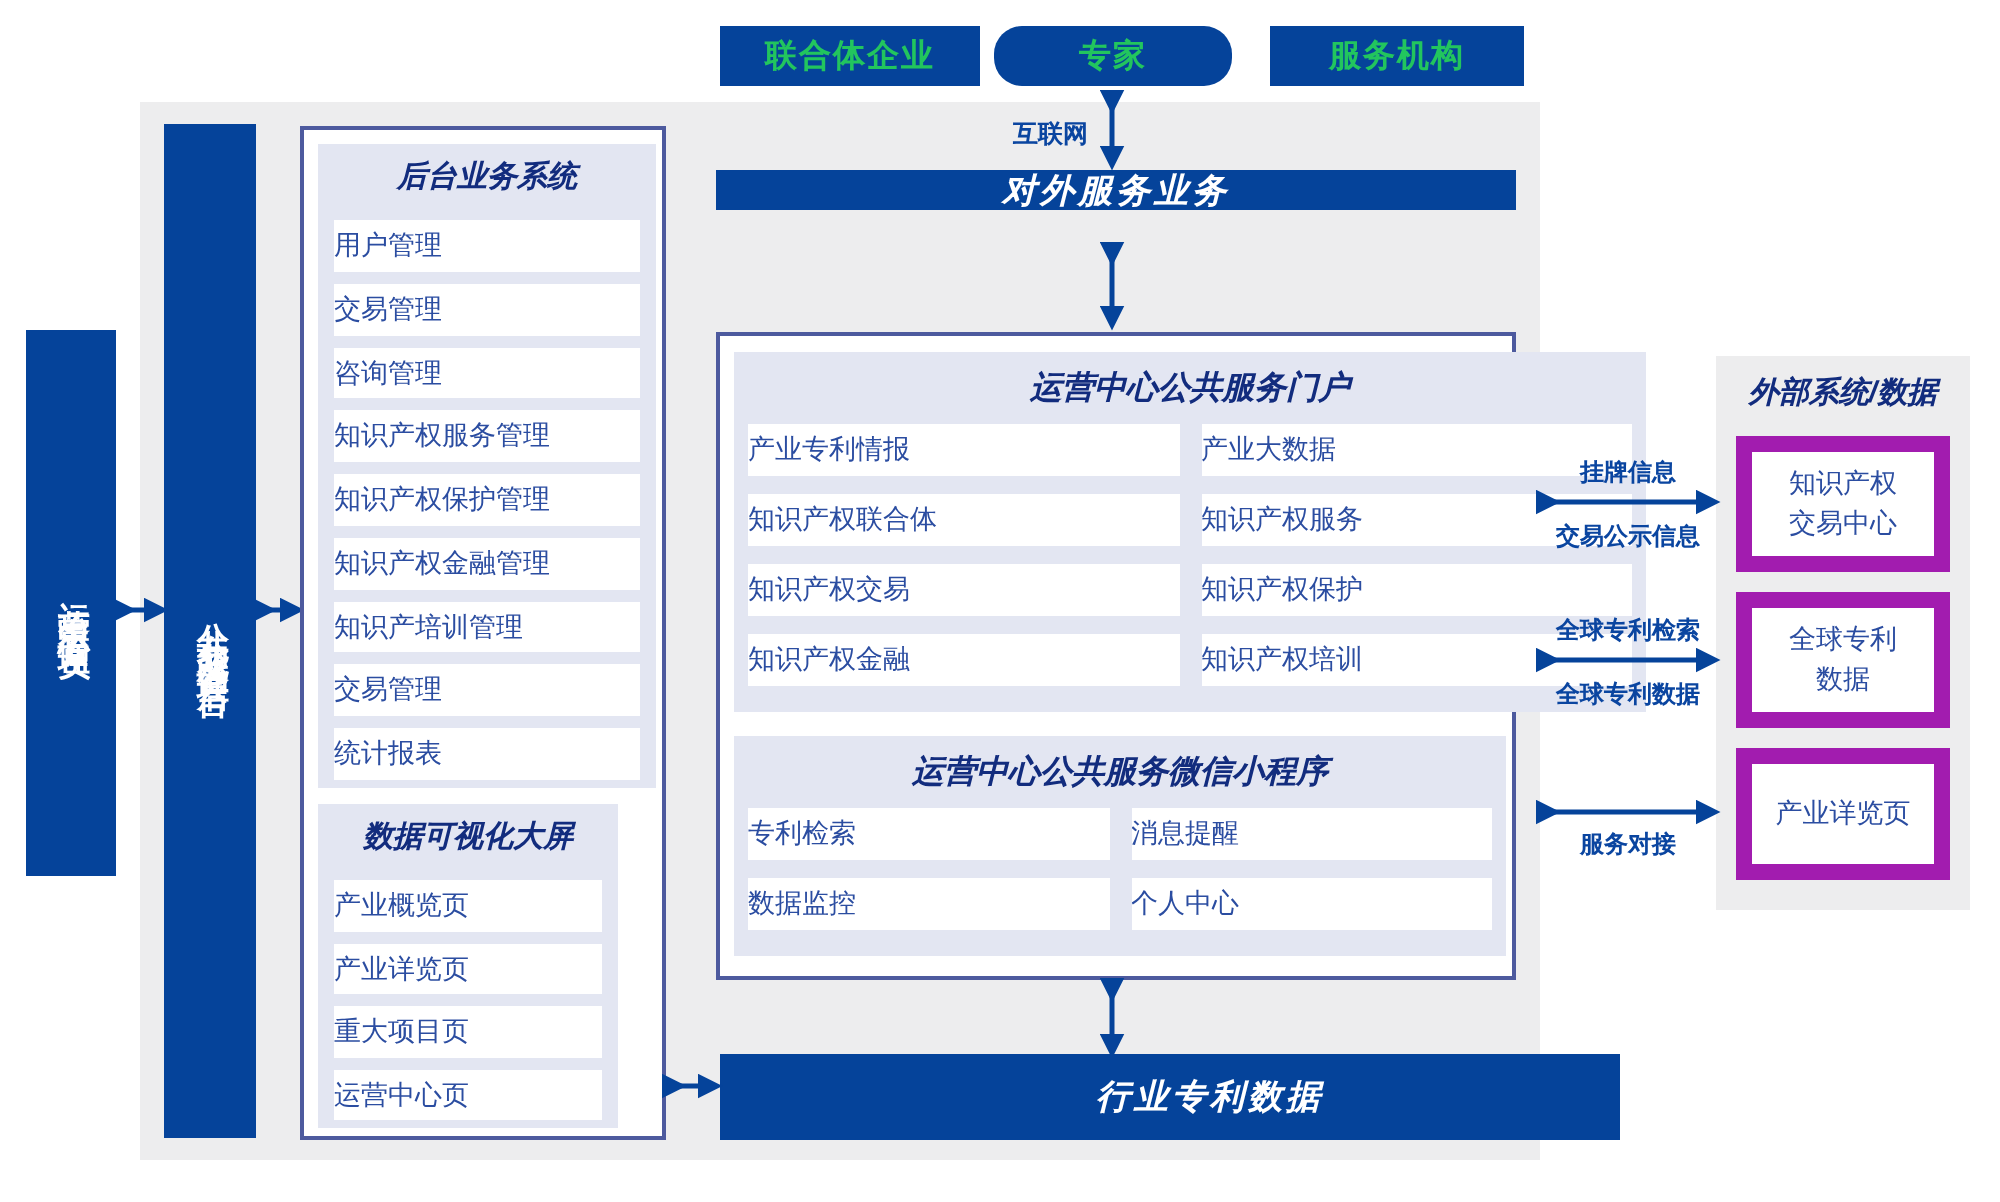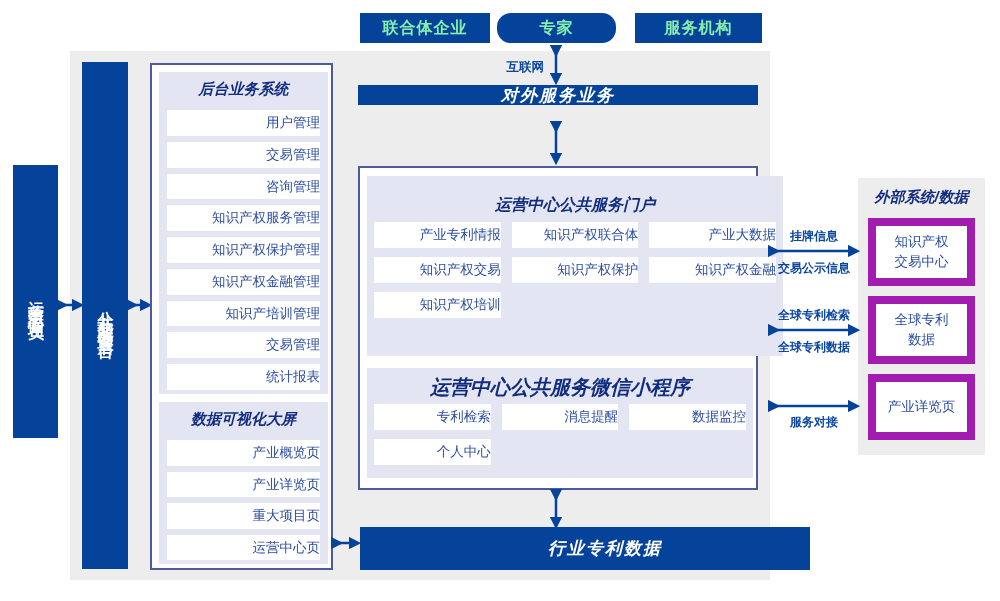--- a/index.html
+++ b/index.html
@@ -4,45 +4,45 @@
 <style>
   html,body{margin:0;padding:0;}
   body{
     width:1000px;height:601px;position:relative;background:#ffffff;
     font-family:"Liberation Sans","DejaVu Sans",sans-serif;
     overflow:hidden;
   }
   .abs{position:absolute;box-sizing:border-box;}
   
   .actor{
-    background:#05439a;color:#86efac;font-weight:bold;font-size:16px;
+    background:#05439a;color:#22c55e;font-weight:bold;font-size:16px;
     display:flex;align-items:center;justify-content:center;letter-spacing:1px;
   }
   .hbar{
     background:#05439a;color:#ffffff;font-weight:bold;font-style:italic;font-size:17px;
     display:flex;align-items:center;justify-content:center;letter-spacing:2px;
   }
   .vbar{
     background:#05439a;color:#ffffff;font-weight:bold;font-size:16px;
     writing-mode:vertical-rl;text-orientation:upright;letter-spacing:4px;
     display:flex;align-items:center;justify-content:center;
   }
   .panel{background:#ededee;}
   .outline-box{background:#ffffff;border:2px solid #4d5a9e;}
   .group{background:#e3e6f2;padding:4px 8px;}
   .group-title{
     font-weight:bold;font-style:italic;font-size:15px;color:#122c7e;
     text-align:center;line-height:26px;margin-bottom:2px;white-space:nowrap;
   }
   .item{
-    background:#ffffff;height:26px;line-height:26px;text-align:right;
+    background:#ffffff;height:26px;line-height:26px;text-align:left;
     font-size:13.5px;color:#2b4da1;white-space:nowrap;overflow:hidden;
   }
   .stack{display:flex;flex-direction:column;gap:6px;}
-  .grid2{display:grid;grid-template-columns:1fr 1fr 1fr;column-gap:11px;row-gap:9px;padding:0 0;}
+  .grid2{display:grid;grid-template-columns:1fr 1fr;column-gap:11px;row-gap:9px;padding:0 0;}
   .small-label{
     font-size:12px;font-weight:bold;color:#0a45a0;text-align:center;white-space:nowrap;
   }
   .rbox{
     background:#ffffff;border:8px solid #a21caf;color:#2b4da1;font-size:13.5px;
     display:flex;align-items:center;justify-content:center;text-align:center;
     white-space:pre-line;line-height:20px;
   }
   svg.arr{position:absolute;overflow:visible;}
 </style>
@@ -92,44 +92,45 @@
     <div class="item">用户管理</div>
     <div class="item">交易管理</div>
     <div class="item">咨询管理</div>
     <div class="item">知识产权服务管理</div>
     <div class="item">知识产权保护管理</div>
     <div class="item">知识产权金融管理</div>
     <div class="item">知识产培训管理</div>
     <div class="item">交易管理</div>
     <div class="item">统计报表</div>
   </div>
-  <div class="abs group stack" style="left:7px;top:337px;width:169px;height:162px;font-family:Liberation Serif, serif;">
+  <div class="abs group stack" style="left:7px;top:337px;width:150px;height:162px;font-family:Liberation Serif, serif;">
     <div class="group-title">数据可视化大屏</div>
     <div class="item">产业概览页</div>
     <div class="item">产业详览页</div>
     <div class="item">重大项目页</div>
     <div class="item">运营中心页</div>
   </div>
 </div>
 
 <div class="abs outline-box" style="left:358px;top:166px;width:400px;height:324px;">
-  <div class="abs group" style="left:7px;top:8px;width:416px;height:180px;padding:16px 7px;">
+  <div class="abs group" style="left:7px;top:8px;width:456px;height:180px;padding:6px 7px;">
     <div class="group-title" style="font-size:16px;margin-bottom:4px;">运营中心公共服务门户</div>
     <div class="grid2">
       <div class="item">产业专利情报</div>
+      <div class="item">产业大数据</div>
       <div class="item">知识产权联合体</div>
-      <div class="item">产业大数据</div>
+      <div class="item">知识产权服务</div>
       <div class="item">知识产权交易</div>
       <div class="item">知识产权保护</div>
       <div class="item">知识产权金融</div>
       <div class="item">知识产权培训</div>
     </div>
   </div>
   <div class="abs group" style="left:7px;top:200px;width:386px;height:110px;padding:6px 7px;">
-    <div class="group-title" style="font-size:20px;margin-bottom:4px;">运营中心公共服务微信小程序</div>
+    <div class="group-title" style="font-size:16px;margin-bottom:4px;">运营中心公共服务微信小程序</div>
     <div class="grid2">
       <div class="item">专利检索</div>
       <div class="item">消息提醒</div>
       <div class="item">数据监控</div>
       <div class="item">个人中心</div>
     </div>
   </div>
 </div>
 
 <svg class="arr" style="left:546px;top:487px;" width="20" height="44">

